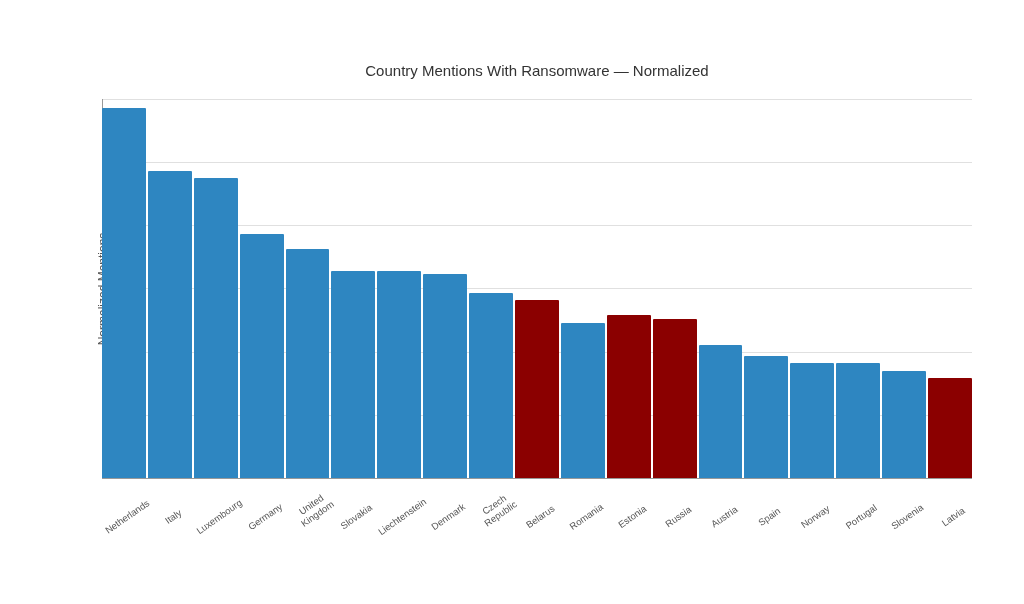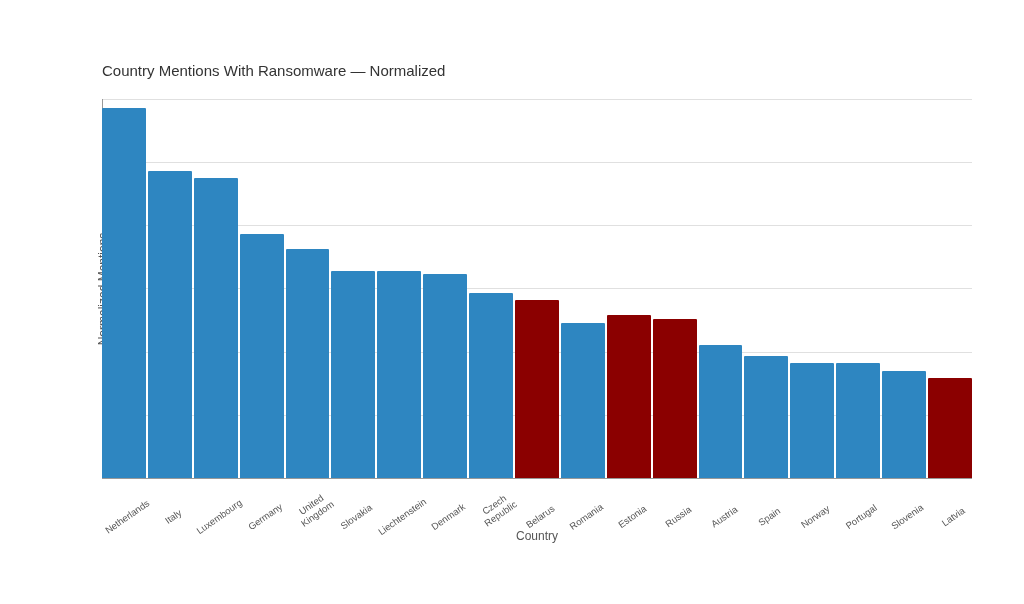--- a/index.html
+++ b/index.html
@@ -12,20 +12,21 @@
       align-items: center;
       justify-content: center;
     }
     .chart-container {
       width: 960px;
       height: 560px;
       position: relative;
       padding: 40px 20px 80px 70px;
     }
     .chart-title {
+      text-align: center;
       font-size: 15px;
       color: #333;
       margin-bottom: 20px;
       font-weight: normal;
     }
     .chart-area {
       position: relative;
       width: 100%;
       height: 380px;
     }
@@ -207,14 +208,13 @@
           <div class="bar blue" style="height: 107px; width: 100%;"></div>
           <div class="bar-label">Slovenia</div>
         </div>
         <div class="bar-group-wrapper">
           <div class="bar dark-red" style="height: 100px; width: 100%;"></div>
           <div class="bar-label">Latvia</div>
         </div>
       </div>
   </div>
 
-  <div class="x-axis-label">Country</div>
 </div>
 
 </body></html>

